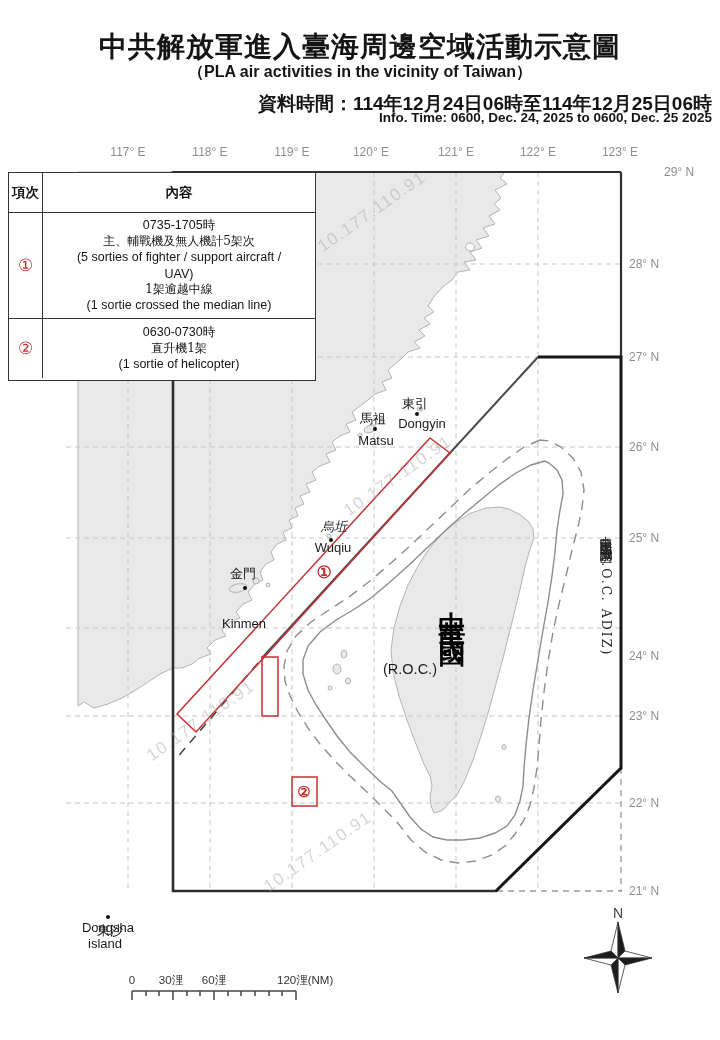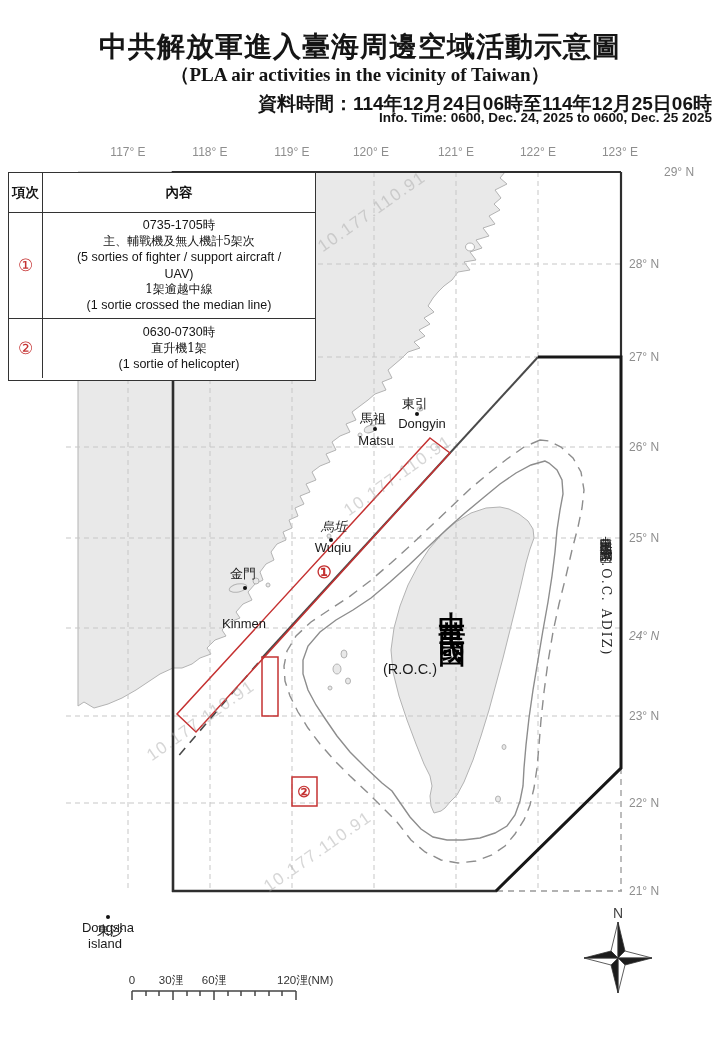--- a/index.html
+++ b/index.html
@@ -7,21 +7,21 @@
     --coast:#b3b3b3; --contour:#8d8d8d; --median:#4a4a4a; --grid:#c7c7c7;
     --axis_label:#8e8e8e; --text:#151515;
   }
   html,body{margin:0;padding:0;background:#fff;}
   .page{position:relative;width:720px;height:1040px;background:#fff;overflow:hidden;
         font-family:"Liberation Sans",sans-serif;color:var(--text);}
   .abs{position:absolute;}
   .ctr{transform:translate(-50%,-50%);white-space:nowrap;}
   .title{top:28px;left:360px;transform:translateX(-50%);font-family:"DejaVu Serif",serif;
          font-weight:bold;font-size:28px;letter-spacing:1px;white-space:nowrap;}
-  .subtitle{top:62px;left:360px;transform:translateX(-50%);font-weight:bold;font-size:19px;white-space:nowrap;font-family:Liberation Serif, serif;}
+  .subtitle{top:62px;left:360px;transform:translateX(-50%);font-weight:bold;font-size:16px;white-space:nowrap;}
   .info-zh{top:91px;right:8px;font-weight:bold;font-size:19px;white-space:nowrap;}
   .info-en{top:110px;right:8px;font-weight:bold;font-size:13.5px;white-space:nowrap;}
   .axislab{font-size:12px;color:var(--axis_label);white-space:nowrap;}
   svg{position:absolute;top:0;left:0;}
   .land{fill:var(--land);stroke:var(--coast);stroke-width:1;}
   .islet{fill:var(--land);stroke:var(--coast);stroke-width:1;}
   .islet-ring{fill:#fff;stroke:var(--coast);stroke-width:1;}
   .grid{stroke:var(--grid);stroke-width:1;stroke-dasharray:5 4;fill:none;}
   .frame{stroke:var(--frame);fill:none;}
   .frame-dash{stroke:#999;stroke-width:1.3;stroke-dasharray:6 5;fill:none;}
@@ -178,21 +178,21 @@
   <div class="abs axislab ctr" style="left:358px;top:152px;margin-left:13px;">120° E</div>
   <div class="abs axislab ctr" style="left:456px;top:152px;">121° E</div>
   <div class="abs axislab ctr" style="left:538px;top:152px;">122° E</div>
   <div class="abs axislab ctr" style="left:620px;top:152px;">123° E</div>
 
   <div class="abs axislab" style="left:664px;top:172px;transform:translateY(-50%);">29° N</div>
   <div class="abs axislab" style="left:629px;top:264px;transform:translateY(-50%);">28° N</div>
   <div class="abs axislab" style="left:629px;top:357px;transform:translateY(-50%);">27° N</div>
   <div class="abs axislab" style="left:629px;top:447px;transform:translateY(-50%);">26° N</div>
   <div class="abs axislab" style="left:629px;top:538px;transform:translateY(-50%);">25° N</div>
-  <div class="abs axislab" style="left:629px;top:636px;transform:translateY(-50%);font-style:italic;">24° N</div>
+  <div class="abs axislab" style="left:629px;top:656px;transform:translateY(-50%);">24° N</div>
   <div class="abs axislab" style="left:629px;top:716px;transform:translateY(-50%);">23° N</div>
   <div class="abs axislab" style="left:629px;top:803px;transform:translateY(-50%);">22° N</div>
   <div class="abs axislab" style="left:629px;top:891px;transform:translateY(-50%);">21° N</div>
 
   <div class="abs placezh ctr" style="left:415px;top:404px;">東引</div>
   <div class="abs placeen ctr" style="left:422px;top:423px;">Dongyin</div>
   <div class="abs placezh ctr" style="left:373px;top:419px;">馬祖</div>
   <div class="abs placeen ctr" style="left:376px;top:440px;">Matsu</div>
   <div class="abs placezh ctr" style="left:334px;top:527px;font-style:italic;">烏坵</div>
   <div class="abs placeen ctr" style="left:333px;top:547px;">Wuqiu</div>

